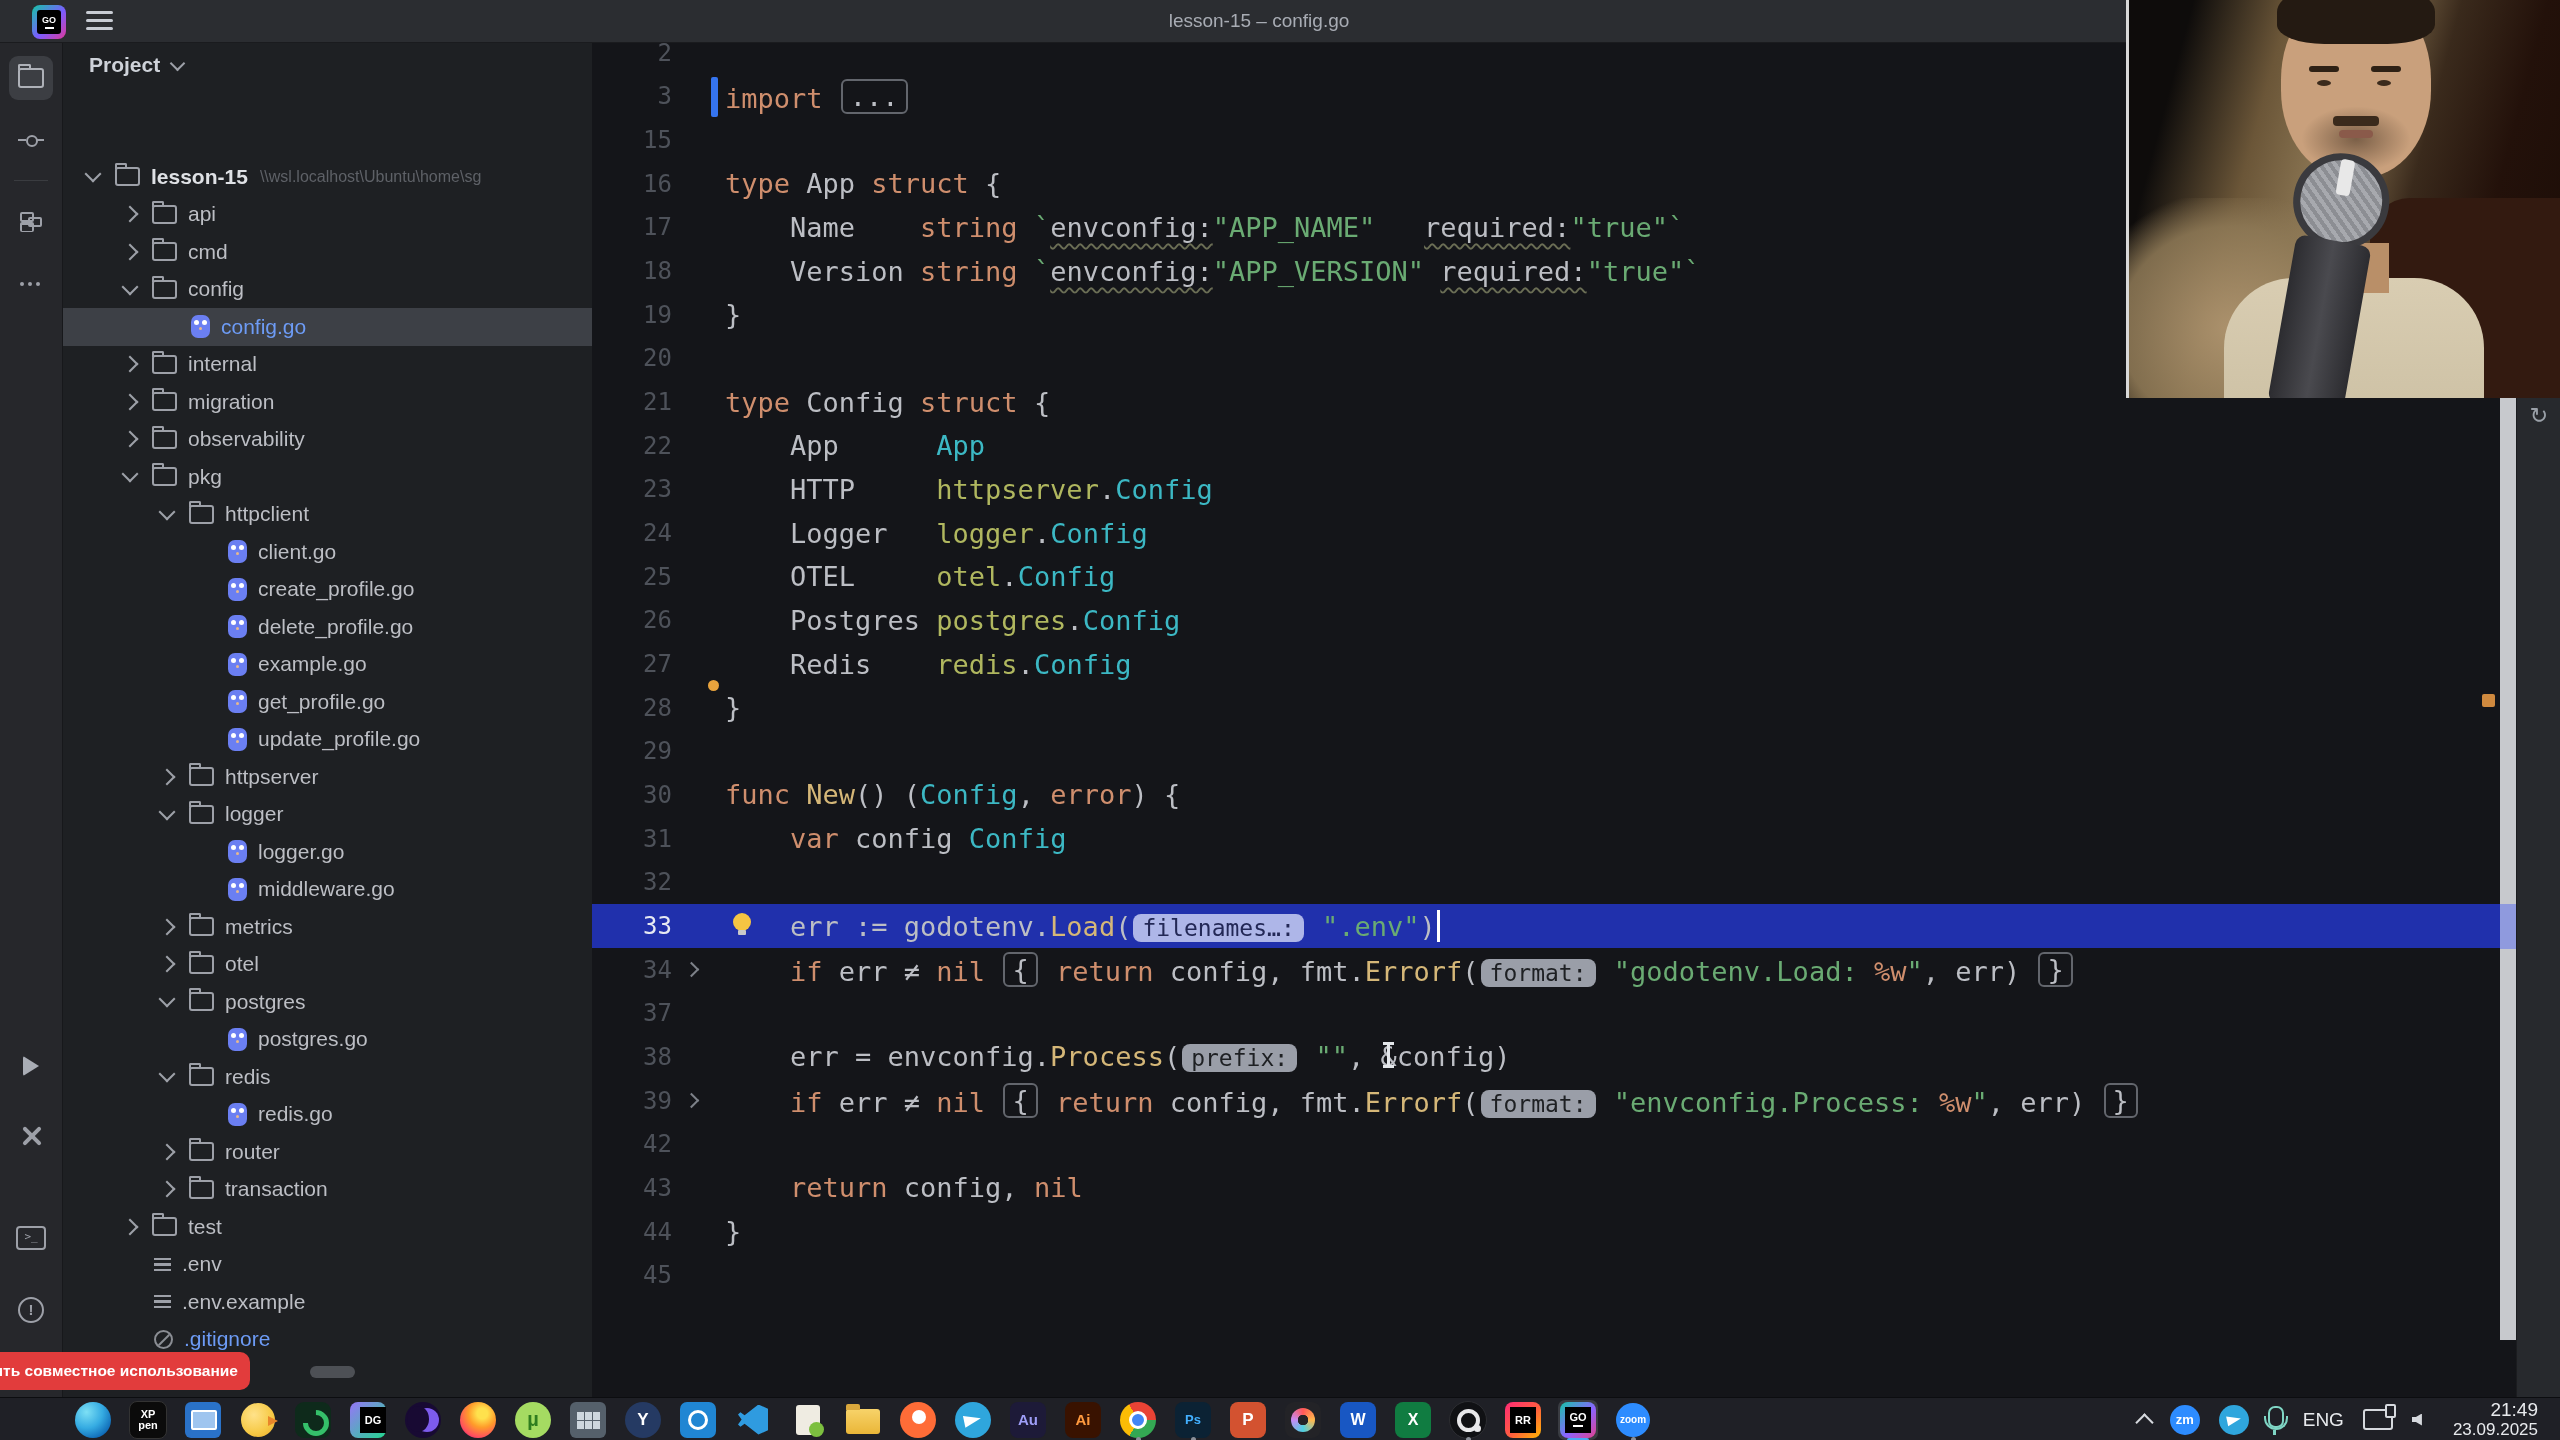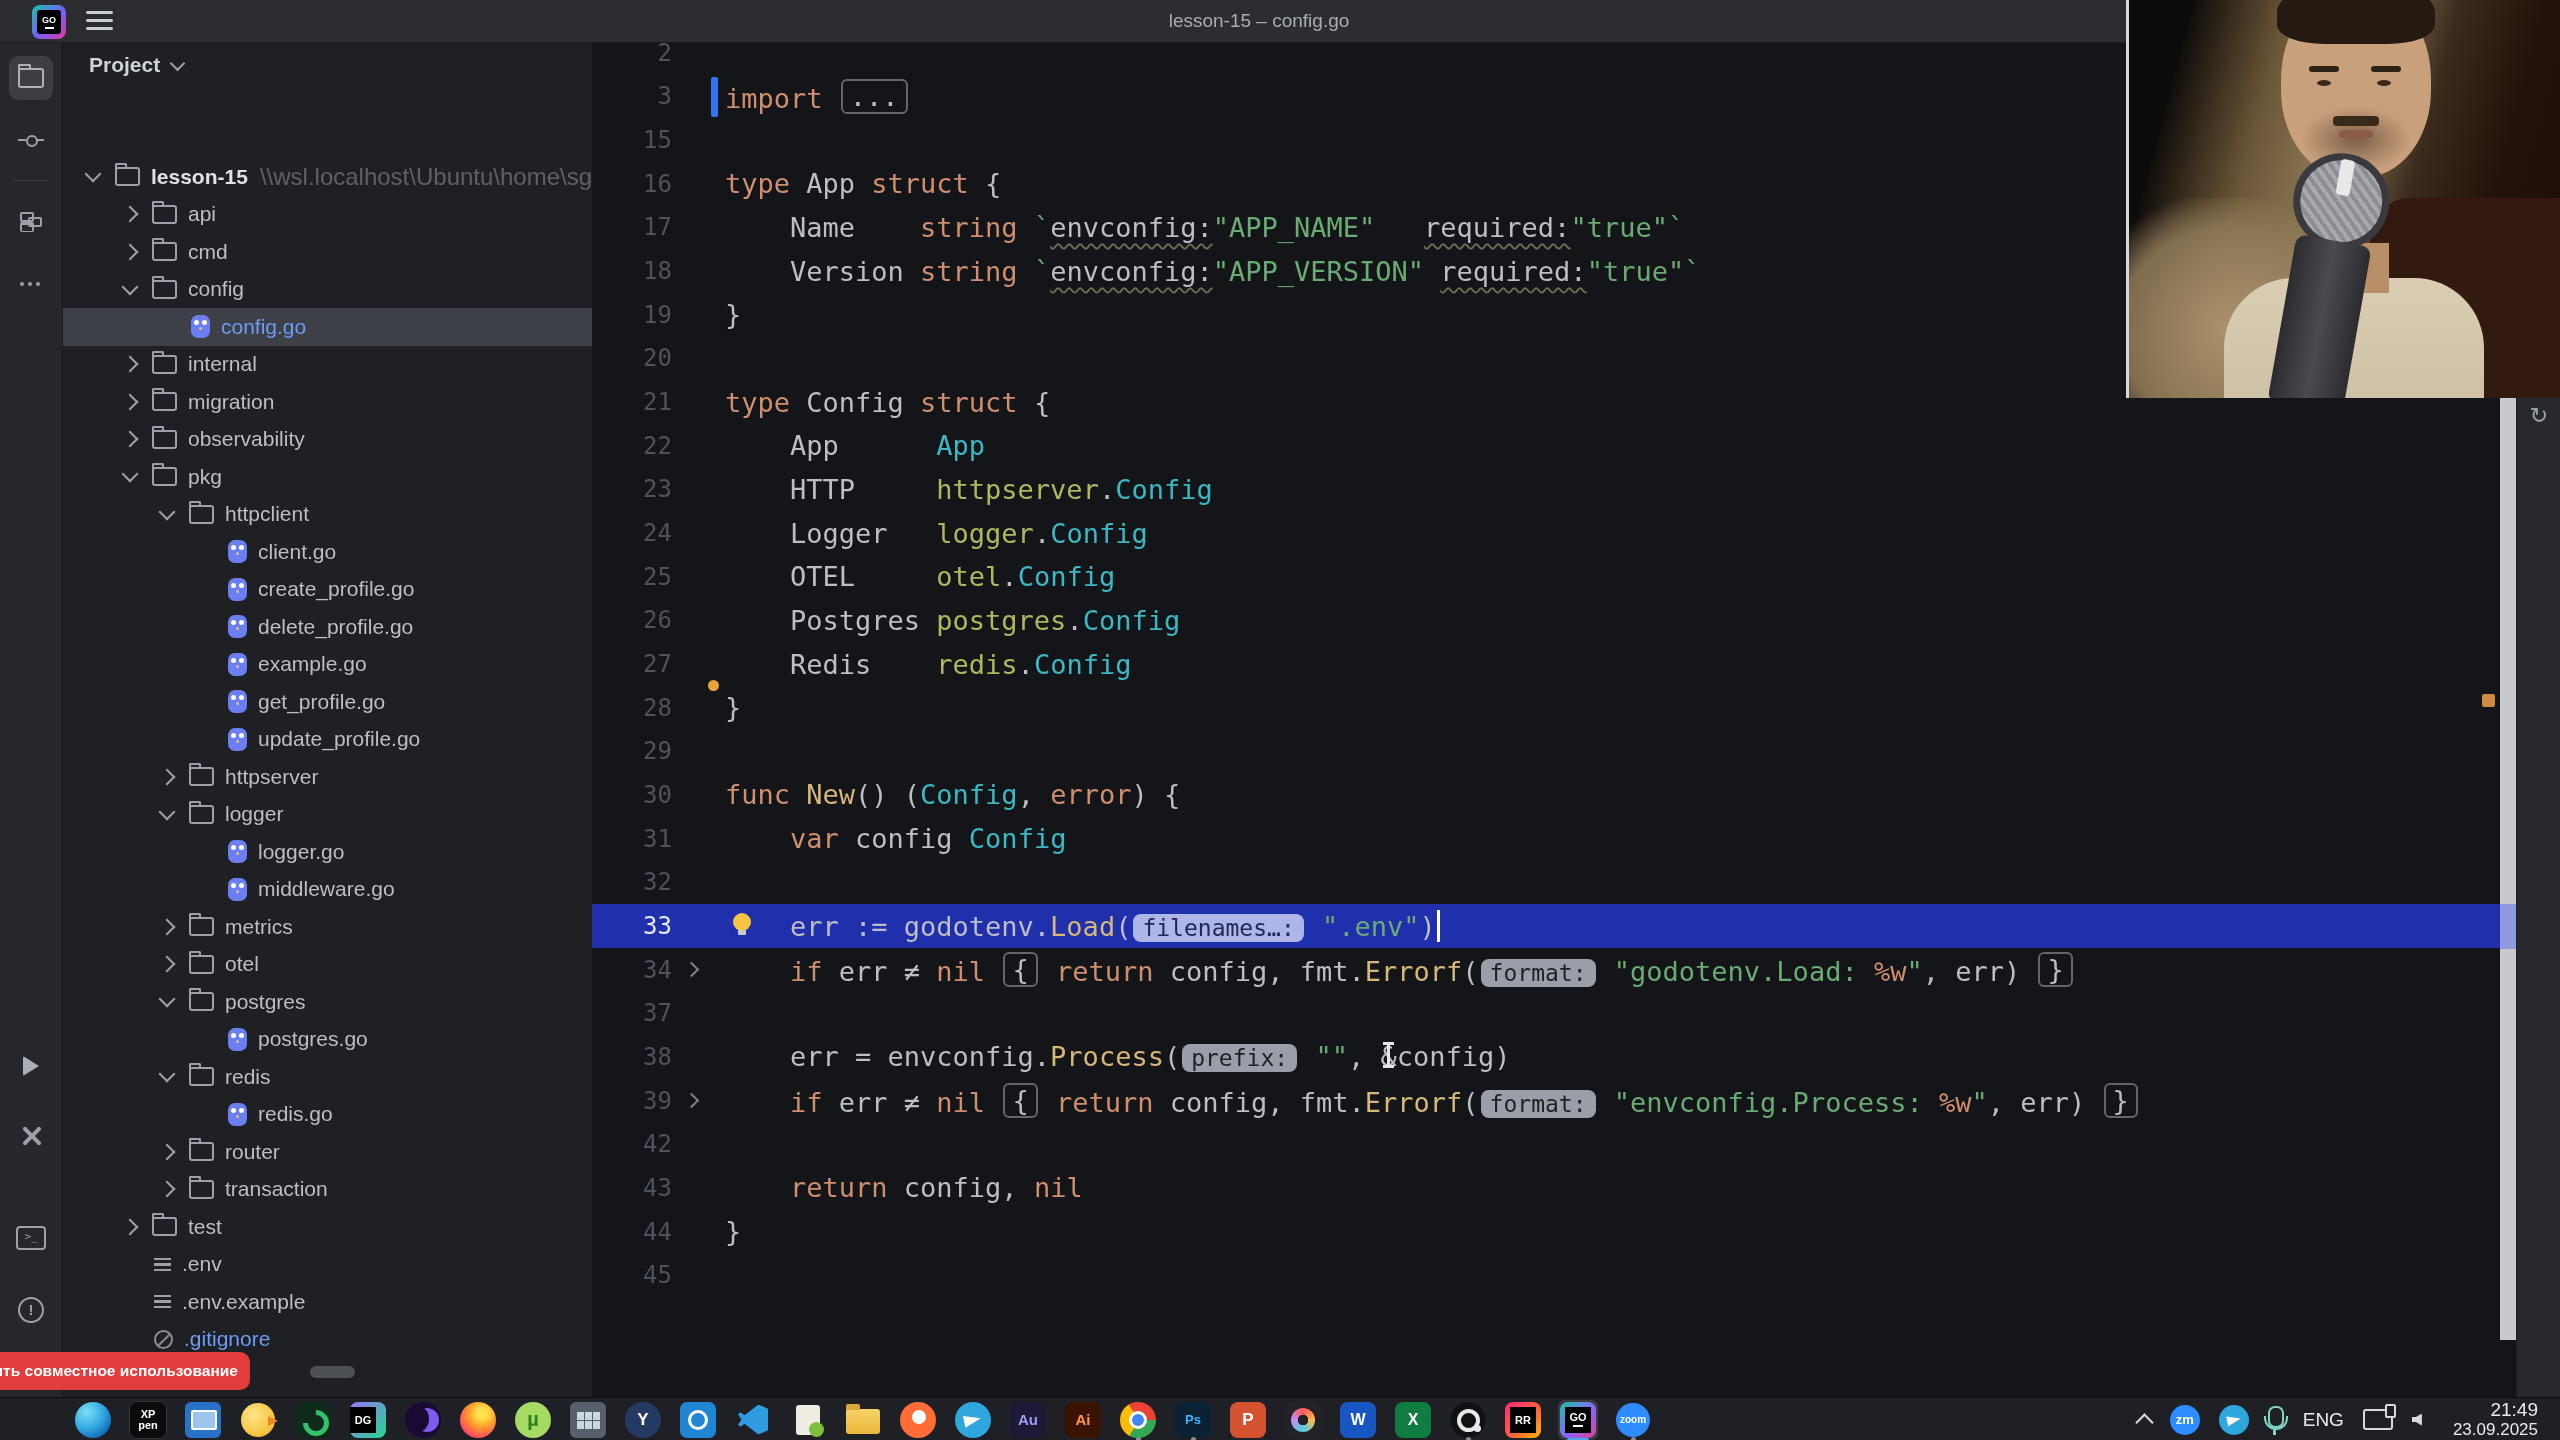--- a/index.html
+++ b/index.html
@@ -60,21 +60,21 @@
   .t-folder::before{content:"";position:absolute;left:-2px;top:-6px;width:8px;height:4px;border:2px solid #9da0a8;border-bottom:none;border-radius:2px 2px 0 0;}
   .t-go{width:19px;height:23px;background:#6b7ff2;border-radius:7px;position:relative;flex:0 0 auto;margin-right:11px;}
   .t-go::before{content:"";position:absolute;left:3px;top:5px;width:5px;height:5px;background:#fff;border-radius:50%;box-shadow:8px 0 0 #fff;}
   .t-go::after{content:"";position:absolute;left:8px;top:12px;width:3px;height:3px;background:#e8b98d;border-radius:50%;}
   .t-env{width:17px;height:13px;flex:0 0 auto;margin-right:11px;
     background:repeating-linear-gradient(#9da0a8 0 2.5px,transparent 2.5px 5.5px);}
   .t-ign{width:15px;height:15px;border:2px solid #8a8d93;border-radius:50%;position:relative;flex:0 0 auto;margin-right:11px;overflow:hidden;}
   .t-ign::before{content:"";position:absolute;left:7px;top:-3px;width:2px;height:22px;background:#8a8d93;transform:rotate(45deg);}
   .trow .lbl.bold{font-weight:bold;color:#dfe1e5;}
   .trow .lbl.blue{color:#6d9bf5;}
-  .trow .suffix{color:#5e6167;margin-left:12px;font-size:24px;}
+  .trow .suffix{color:#5e6167;margin-left:12px;font-size:16px;}
   .hthumb{position:absolute;left:247px;top:1324px;width:45px;height:12px;background:#4d5055;border-radius:6px;z-index:6;}
 
   
   .share-badge{position:absolute;left:0;top:1352px;width:250px;height:38px;background:#e23c3c;border-radius:0 10px 10px 0;
     z-index:55;overflow:hidden;display:flex;align-items:center;justify-content:flex-end;}
   .share-badge span{color:#fff;font-weight:bold;font-size:15.5px;padding-right:12px;white-space:nowrap;}
 
   
   .editor{position:absolute;left:592px;top:42px;width:1908px;height:1355px;background:#141519;overflow:hidden;z-index:3;
     font-family:"DejaVu Sans Mono",monospace;font-size:27px;}
@@ -141,21 +141,21 @@
   .g-start{width:32px;height:32px;display:grid;grid-template-columns:14px 14px;grid-template-rows:14px 14px;gap:3px;}
   .g-start i{background:#53b9f2;border-radius:1px;}
   .g-edge{width:36px;height:36px;border-radius:50%;background:radial-gradient(circle at 32% 28%,#7de0f5,#35abe2 45%,#0b63b2 82%);}
   .g-xppen{width:36px;height:36px;border-radius:8px;background:#0b0b0b;border:1px solid #333;display:flex;flex-direction:column;align-items:center;justify-content:center;color:#fff;font-size:11px;line-height:11px;font-weight:bold;}
   .g-snip{width:36px;height:36px;border-radius:6px;background:#2a72c8;position:relative;}
   .g-snip::before{content:"";position:absolute;left:6px;top:8px;width:22px;height:16px;border:2px solid #fff;border-radius:2px;background:#9fc5ef;}
   .g-bird{width:34px;height:34px;border-radius:50%;background:radial-gradient(circle at 38% 35%,#ffe28a,#f6c945 60%,#e8a82a);position:relative;}
   .g-bird::after{content:"";position:absolute;right:-3px;top:13px;width:0;height:0;border-left:10px solid #e8862a;border-top:5px solid transparent;border-bottom:5px solid transparent;}
   .g-green{width:36px;height:36px;border-radius:9px;background:#0e2a1b;position:relative;}
   .g-green::before{content:"";position:absolute;left:8px;top:8px;width:16px;height:16px;border-radius:50%;border:5px solid #35c06a;border-left-color:transparent;transform:rotate(45deg);}
-  .g-dg{width:36px;height:36px;border-radius:8px;background:linear-gradient(135deg,#9775f8,#22d88f);display:flex;align-items:center;justify-content:flex-start;}
+  .g-dg{width:36px;height:36px;border-radius:8px;background:linear-gradient(135deg,#9775f8,#22d88f);display:flex;align-items:center;justify-content:flex-end;}
   .g-dg b{width:26px;height:26px;background:#000;color:#fff;font-size:11px;display:flex;align-items:center;justify-content:center;}
   .g-purp{width:36px;height:36px;border-radius:50%;background:#180a33;position:relative;overflow:hidden;}
   .g-purp::before{content:"";position:absolute;left:10px;top:6px;width:24px;height:24px;border-radius:50%;background:#7d5bed;}
   .g-purp::after{content:"";position:absolute;left:2px;top:4px;width:22px;height:26px;border-radius:50%;background:#180a33;}
   .g-ff{width:36px;height:36px;border-radius:50%;background:radial-gradient(circle at 62% 32%,#ffe14d 0 16%,#ff9c2a 42%,#ff4f5e 72%,#b5007f 100%);}
   .g-ut{width:36px;height:36px;border-radius:50%;background:#a5db62;color:#2f7d1f;font-size:20px;display:flex;align-items:center;justify-content:center;}
   .g-grid{width:36px;height:36px;border-radius:6px;background:#55606b;position:relative;}
   .g-grid::before{content:"";position:absolute;left:6px;top:9px;width:24px;height:18px;background:#cdd6de;
     background-image:linear-gradient(#55606b 1.5px,transparent 1.5px),linear-gradient(90deg,#55606b 1.5px,transparent 1.5px);background-size:8px 9px;}
   .g-y{width:36px;height:36px;border-radius:50%;background:#253a63;font-size:17px;display:flex;align-items:center;justify-content:center;}

